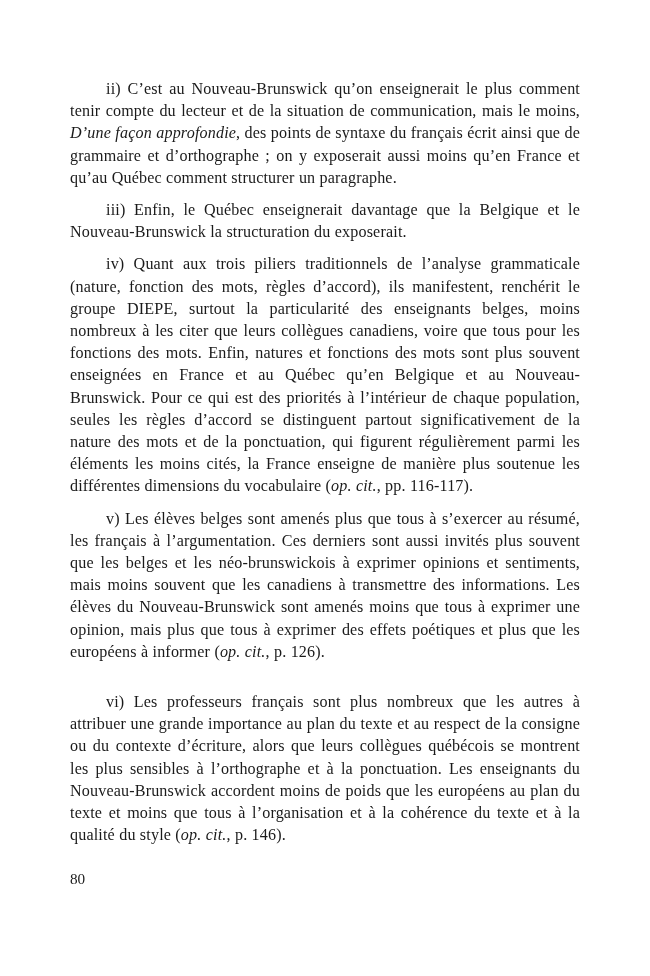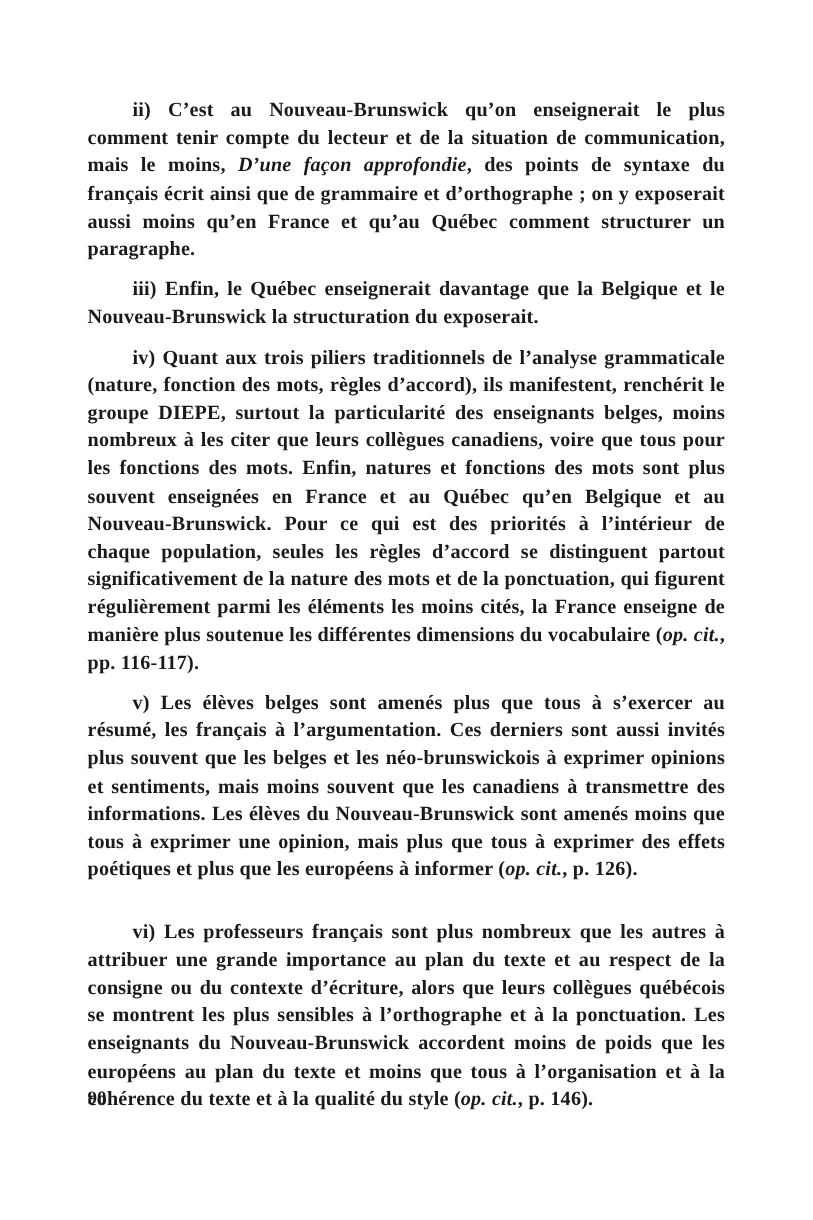--- a/index.html
+++ b/index.html
@@ -15,21 +15,20 @@
     color: #1a1a1a;
     overflow: hidden;
   }
   .page {
     position: absolute;
     left: 0;
     top: 0;
     width: 650px;
     height: 976px;
     background: #ffffff;
-    font-weight: bold;
   }
   .text-block {
     position: absolute;
     left: 70px;
     top: 78px;
     width: 510px;
   }
   .para {
     margin: 0 0 10px 0;
     text-indent: 36px;
@@ -62,15 +61,15 @@
 <div class="page">
 
   <div class="text-block">
     <p class="para"><span>ii) C’est au Nouveau-Brunswick qu’on enseignerait le plus comment tenir compte du lecteur et de la situation de communication, mais le moins, </span><em>D’une façon approfondie</em><span>, des points de syntaxe du français écrit ainsi que de grammaire et d’orthographe ; on y exposerait aussi moins qu’en France et qu’au Québec comment structurer un paragraphe.</span></p>
     <p class="para"><span>iii) Enfin, le Québec enseignerait davantage que la Belgique et le Nouveau-Brunswick la structuration du exposerait.</span></p>
     <p class="para"><span>iv) Quant aux trois piliers traditionnels de l’analyse grammaticale (nature, fonction des mots, règles d’accord), ils manifestent, renchérit le groupe DIEPE, surtout la particularité des enseignants belges, moins nombreux à les citer que leurs collègues canadiens, voire que tous pour les fonctions des mots. Enfin, natures et fonctions des mots sont plus souvent enseignées en France et au Québec qu’en Belgique et au Nouveau-Brunswick. Pour ce qui est des priorités à l’intérieur de chaque population, seules les règles d’accord se distinguent partout significativement de la nature des mots et de la ponctuation, qui figurent régulièrement parmi les éléments les moins cités, la France enseigne de manière plus soutenue les différentes dimensions du vocabulaire (</span><em>op. cit.</em><span>, pp. 116-117).</span></p>
     <p class="para"><span>v) Les élèves belges sont amenés plus que tous à s’exercer au résumé, les français à l’argumentation. Ces derniers sont aussi invités plus souvent que les belges et les néo-brunswickois à exprimer opinions et sentiments, mais moins souvent que les canadiens à transmettre des informations. Les élèves du Nouveau-Brunswick sont amenés moins que tous à exprimer une opinion, mais plus que tous à exprimer des effets poétiques et plus que les européens à informer (</span><em>op. cit.</em><span>, p. 126).</span></p>
     <p class="para"><span>vi) Les  professeurs français sont plus nombreux que les autres à attribuer une grande importance au plan du texte et au respect de la consigne ou du contexte d’écriture, alors que leurs collègues québécois se montrent les plus sensibles à l’orthographe et à la ponctuation. Les enseignants du Nouveau-Brunswick accordent moins de poids que les européens au plan du texte et moins que tous à l’organisation et à la cohérence du texte et à la qualité du style (</span><em>op. cit.</em><span>, p. 146).</span></p>
   </div>
 
-  <div class="folio">90</div>
+  <div class="folio">80</div>
 
 </div>
 
 </body></html>

